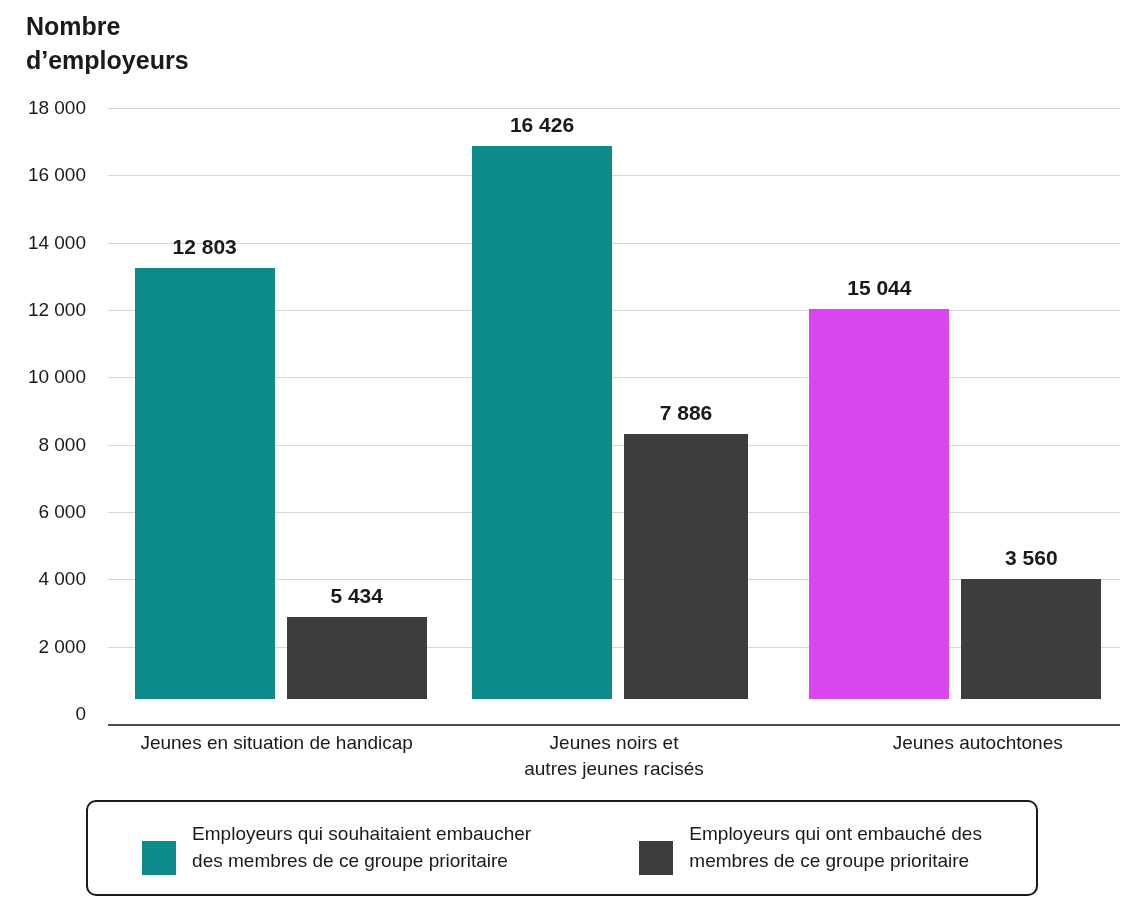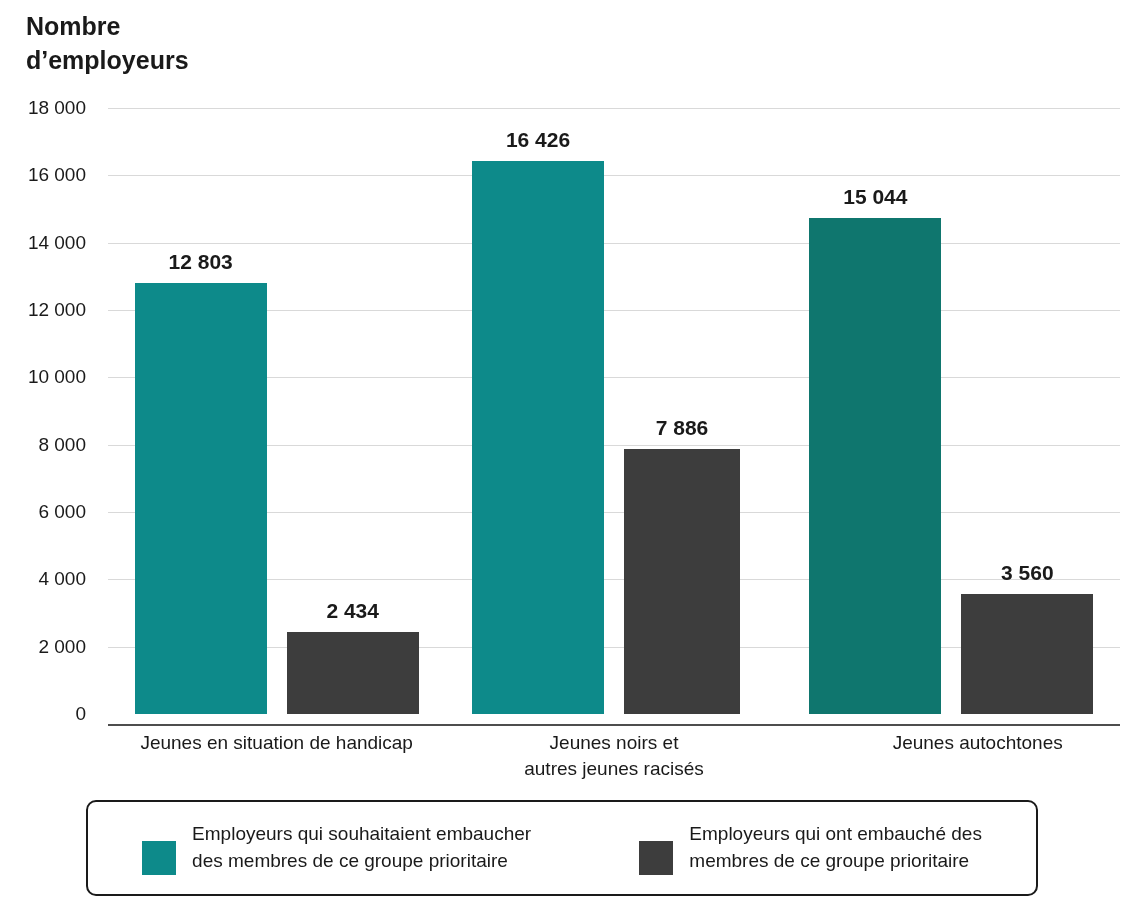--- a/index.html
+++ b/index.html
@@ -70,21 +70,22 @@
     width: 1012px;
     height: 606px;
   }
   .group {
     position: absolute;
     bottom: 0;
     height: 606px;
   }
   .bar {
     position: absolute;
-    bottom: 0;
+    bottom: 15px;
+    padding-left: 8px;
   }
   .bar-label {
     position: absolute;
     bottom: 100%;
     left: 50%;
     transform: translateX(-50%);
     margin-bottom: 9px;
     font-size: 21px;
     font-weight: bold;
     white-space: nowrap;
@@ -171,33 +172,33 @@
       <div class="ytick-label" style="top: 67.3333px;">16 000</div>
       <div class="ytick-label" style="top: 0px;">18 000</div>
     </div>
   <div class="axis-line-x"></div>
   <div id="bars-layer">
       <div class="group" style="left: 26.6667px; width: 284px;">
         <div class="bar" style="left: 0px; width: 132px; height: 431.034px; background: rgb(13, 138, 138);">
           <span class="bar-label">12 803</span>
         </div>
         <div class="bar" style="left: 152px; width: 132px; height: 81.9447px; background: rgb(61, 61, 61);">
-          <span class="bar-label">2 434</span>
+          <span class="bar-label">5 434</span>
         </div>
       </div>
       <div class="group" style="left: 364px; width: 284px;">
         <div class="bar" style="left: 0px; width: 132px; height: 553.009px; background: rgb(13, 138, 138);">
           <span class="bar-label">16 426</span>
         </div>
         <div class="bar" style="left: 152px; width: 116px; height: 265.495px; background: rgb(61, 61, 61);">
           <span class="bar-label">7 886</span>
         </div>
       </div>
       <div class="group" style="left: 701.333px; width: 284px;">
-        <div class="bar" style="left: 0px; width: 132px; height: 496px; background: #0f766e;">
+        <div class="bar" style="left: 0px; width: 132px; height: 390px; background: #d946ef;">
           <span class="bar-label">15 044</span>
         </div>
         <div class="bar" style="left: 152px; width: 132px; height: 119.853px; background: rgb(61, 61, 61);">
           <span class="bar-label">3 560</span>
         </div>
       </div>
     </div>
 </div>
 
 <div id="cat-layer">

